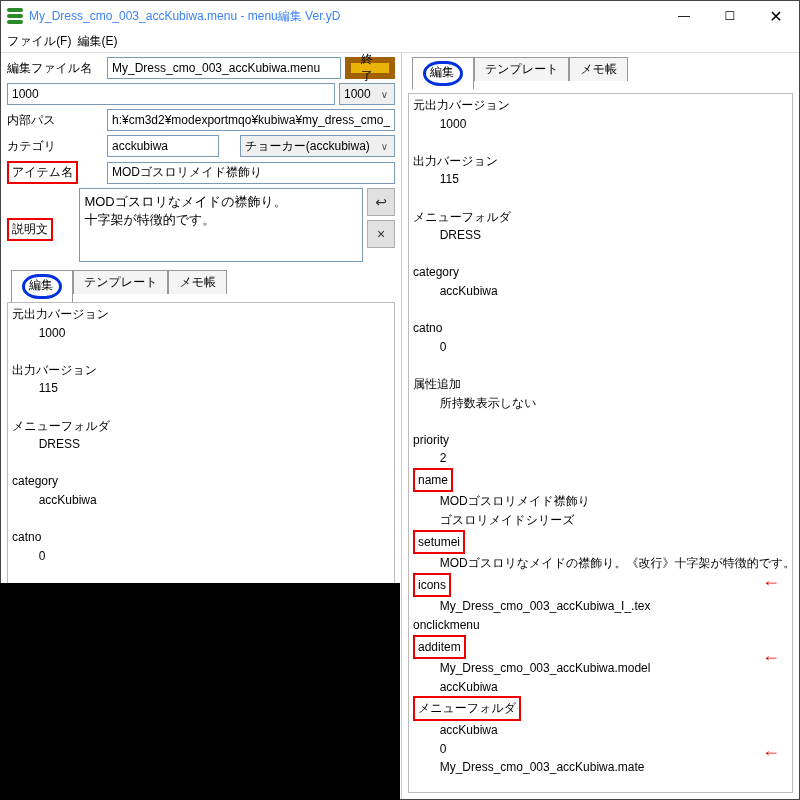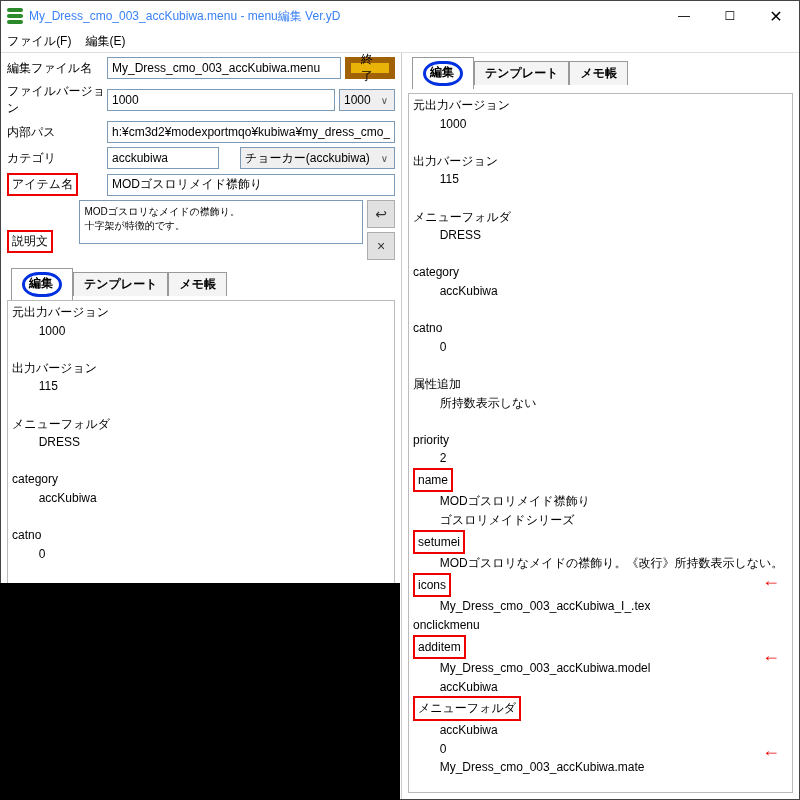--- a/index.html
+++ b/index.html
@@ -5,35 +5,35 @@
   * { box-sizing: border-box; font-family: "MS UI Gothic", "Meiryo", sans-serif; }
   body { margin:0; padding:0; background:#000; width:800px; height:800px; position:relative; }
   .window { position:absolute; left:0; top:0; width:800px; height:800px; background:#fff; border:1px solid #444; }
   .titlebar { height:30px; background:#fff; display:flex; align-items:center; padding:0 0 0 6px; }
   .appicon { width:16px; height:16px; margin-right:6px; display:flex; flex-direction:column; justify-content:space-between; }
   .appicon div { height:4px; background:#2a8a2a; border-radius:2px; }
   .titlebar .title { font-size:12px; flex:1; color:#3b82f6; }
   .winbtns { display:flex; }
   .winbtn { width:46px; height:30px; display:flex; align-items:center; justify-content:center; font-size:12px; }
   .winbtn.close { font-size:16px; }
-  .menubar { height:22px; padding:0 6px; font-size:12px; display:flex; gap:14px; align-items:center; color:#000; border-bottom:1px solid #ddd;}
+  .menubar { height:22px; padding:0 6px; font-size:12px; display:flex; gap:6px; align-items:center; color:#000; border-bottom:1px solid #ddd;}
   .content { display:flex; height:calc(100% - 52px); }
   .leftpane { width:400px; display:flex; flex-direction:column; }
   .rightpane { flex:1; border-left:1px solid #ccc; display:flex; flex-direction:column; }
   .form-area { padding:4px 6px 4px 6px; font-size:12px; }
   .row { display:flex; align-items:center; margin-bottom:4px; }
   .lbl { width:100px; color:#000; font-size:12px; }
   .txt { flex:1; height:22px; border:1px solid #7a9ab8; background:#fff; padding:0 4px; font-size:12px; }
   .btn { height:22px; border:6px solid #a16207; background:#eab308; font-size:12px; padding:0 10px; display:flex; align-items:center; justify-content:center; }
   .select { height:22px; border:1px solid #7a9ab8; background:#efefef; font-size:12px; padding:0 4px; display:flex; align-items:center; width:130px; position:relative; }
   .select::after { content:"∨"; position:absolute; right:6px; font-size:10px; color:#555;}
-  .textarea { width:100%; height:44px; border:1px solid #7a9ab8; background:#fff; padding:4px; font-size:10px; resize:none; }
+  .textarea { width:100%; height:74px; border:1px solid #7a9ab8; background:#fff; padding:4px; font-size:13px; resize:none; }
   .sidebtns { width:28px; display:flex; flex-direction:column; gap:4px; margin-left:4px; }
   .sqbtn { width:28px; height:28px; border:1px solid #adadad; background:#e1e1e1; display:flex; align-items:center; justify-content:center; font-size:14px; color:#333; }
-  .tabs { display:flex; align-items:center; font-size:12px; padding-left:4px;font-weight:bold; }
+  .tabs { display:flex; align-items:flex-start; font-size:12px; padding-left:4px; }
   .tab { padding:3px 10px; border:1px solid #999; border-bottom:none; background:#fff; margin-right:0; position:relative; }
   .tab.active { background:#fff; z-index:2; }
   .tab.inactive { background:#f4f4f4; }
   .leftbottom { flex:1; display:flex; flex-direction:column; }
   .lb-scroll { border:1px solid #bbb; margin:0 6px 6px 6px; flex:1; overflow-y:scroll; overflow-x:scroll; background:#fff; position:relative; }
   .right-scroll { border:1px solid #bbb; margin:4px 6px 6px 6px; flex:1; overflow-y:scroll; overflow-x:scroll; background:#fff; position:relative; }
   .line { white-space:pre; font-size:12px; line-height:1.55; }
   .redbox { border:2px solid #e00; padding:1px 3px; display:inline-block; }
   .bluecircle { border:3px solid #0030e0; border-radius:50%/60%; padding:0 6px 2px 4px; display:inline-block; }
   .arrow { color:#e00; font-size:18px; font-weight:bold; position:absolute; }
@@ -68,21 +68,20 @@
   <div class="content">
 
     <div class="leftpane">
       <div class="form-area">
         <div class="row">
           <div class="lbl">編集ファイル名</div>
           <input class="txt" style="flex: 1 1 0%;" value="My_Dress_cmo_003_accKubiwa.menu">
           <div class="btn" style="margin-left:4px;width:50px">終了</div>
         </div>
         <div class="row">
-          <div class="lbl">ファイルバージョン</div>
           <input class="txt" style="flex: 1 1 0%;" value="1000">
           <div class="select" style="margin-left:4px;width:56px">
               <span>1000</span>
             </div>
         </div>
         <div class="row">
           <div class="lbl">内部パス</div>
           <input class="txt" style="flex: 1 1 0%;" value="h:¥cm3d2¥modexportmqo¥kubiwa¥my_dress_cmo_0">
         </div>
         <div class="row">
@@ -163,21 +162,21 @@
 	所持数表示しない
 
 priority
 	2
 </pre>
           <div class="line"><span class="redbox">name</span></div>
           <pre class="line" style="margin:0">	MODゴスロリメイド襟飾り
 	ゴスロリメイドシリーズ
 </pre>
           <div class="line"><span class="redbox">setumei</span></div>
-          <pre class="line" style="margin:0">	MODゴスロリなメイドの襟飾り。《改行》所持数表示しない。
+          <pre class="line" style="margin:0">	MODゴスロリなメイドの襟飾り。《改行》十字架が特徴的です。
 </pre>
           <div class="line"><span class="redbox">icons</span></div>
           <pre class="line" style="margin:0">	My_Dress_cmo_003_accKubiwa_I_.tex
 </pre>
           <pre class="line" style="margin:0">onclickmenu
 </pre>
           <div class="line"><span class="redbox">additem</span></div>
           <pre class="line" style="margin:0">	My_Dress_cmo_003_accKubiwa.model
 	accKubiwa
 </pre>

